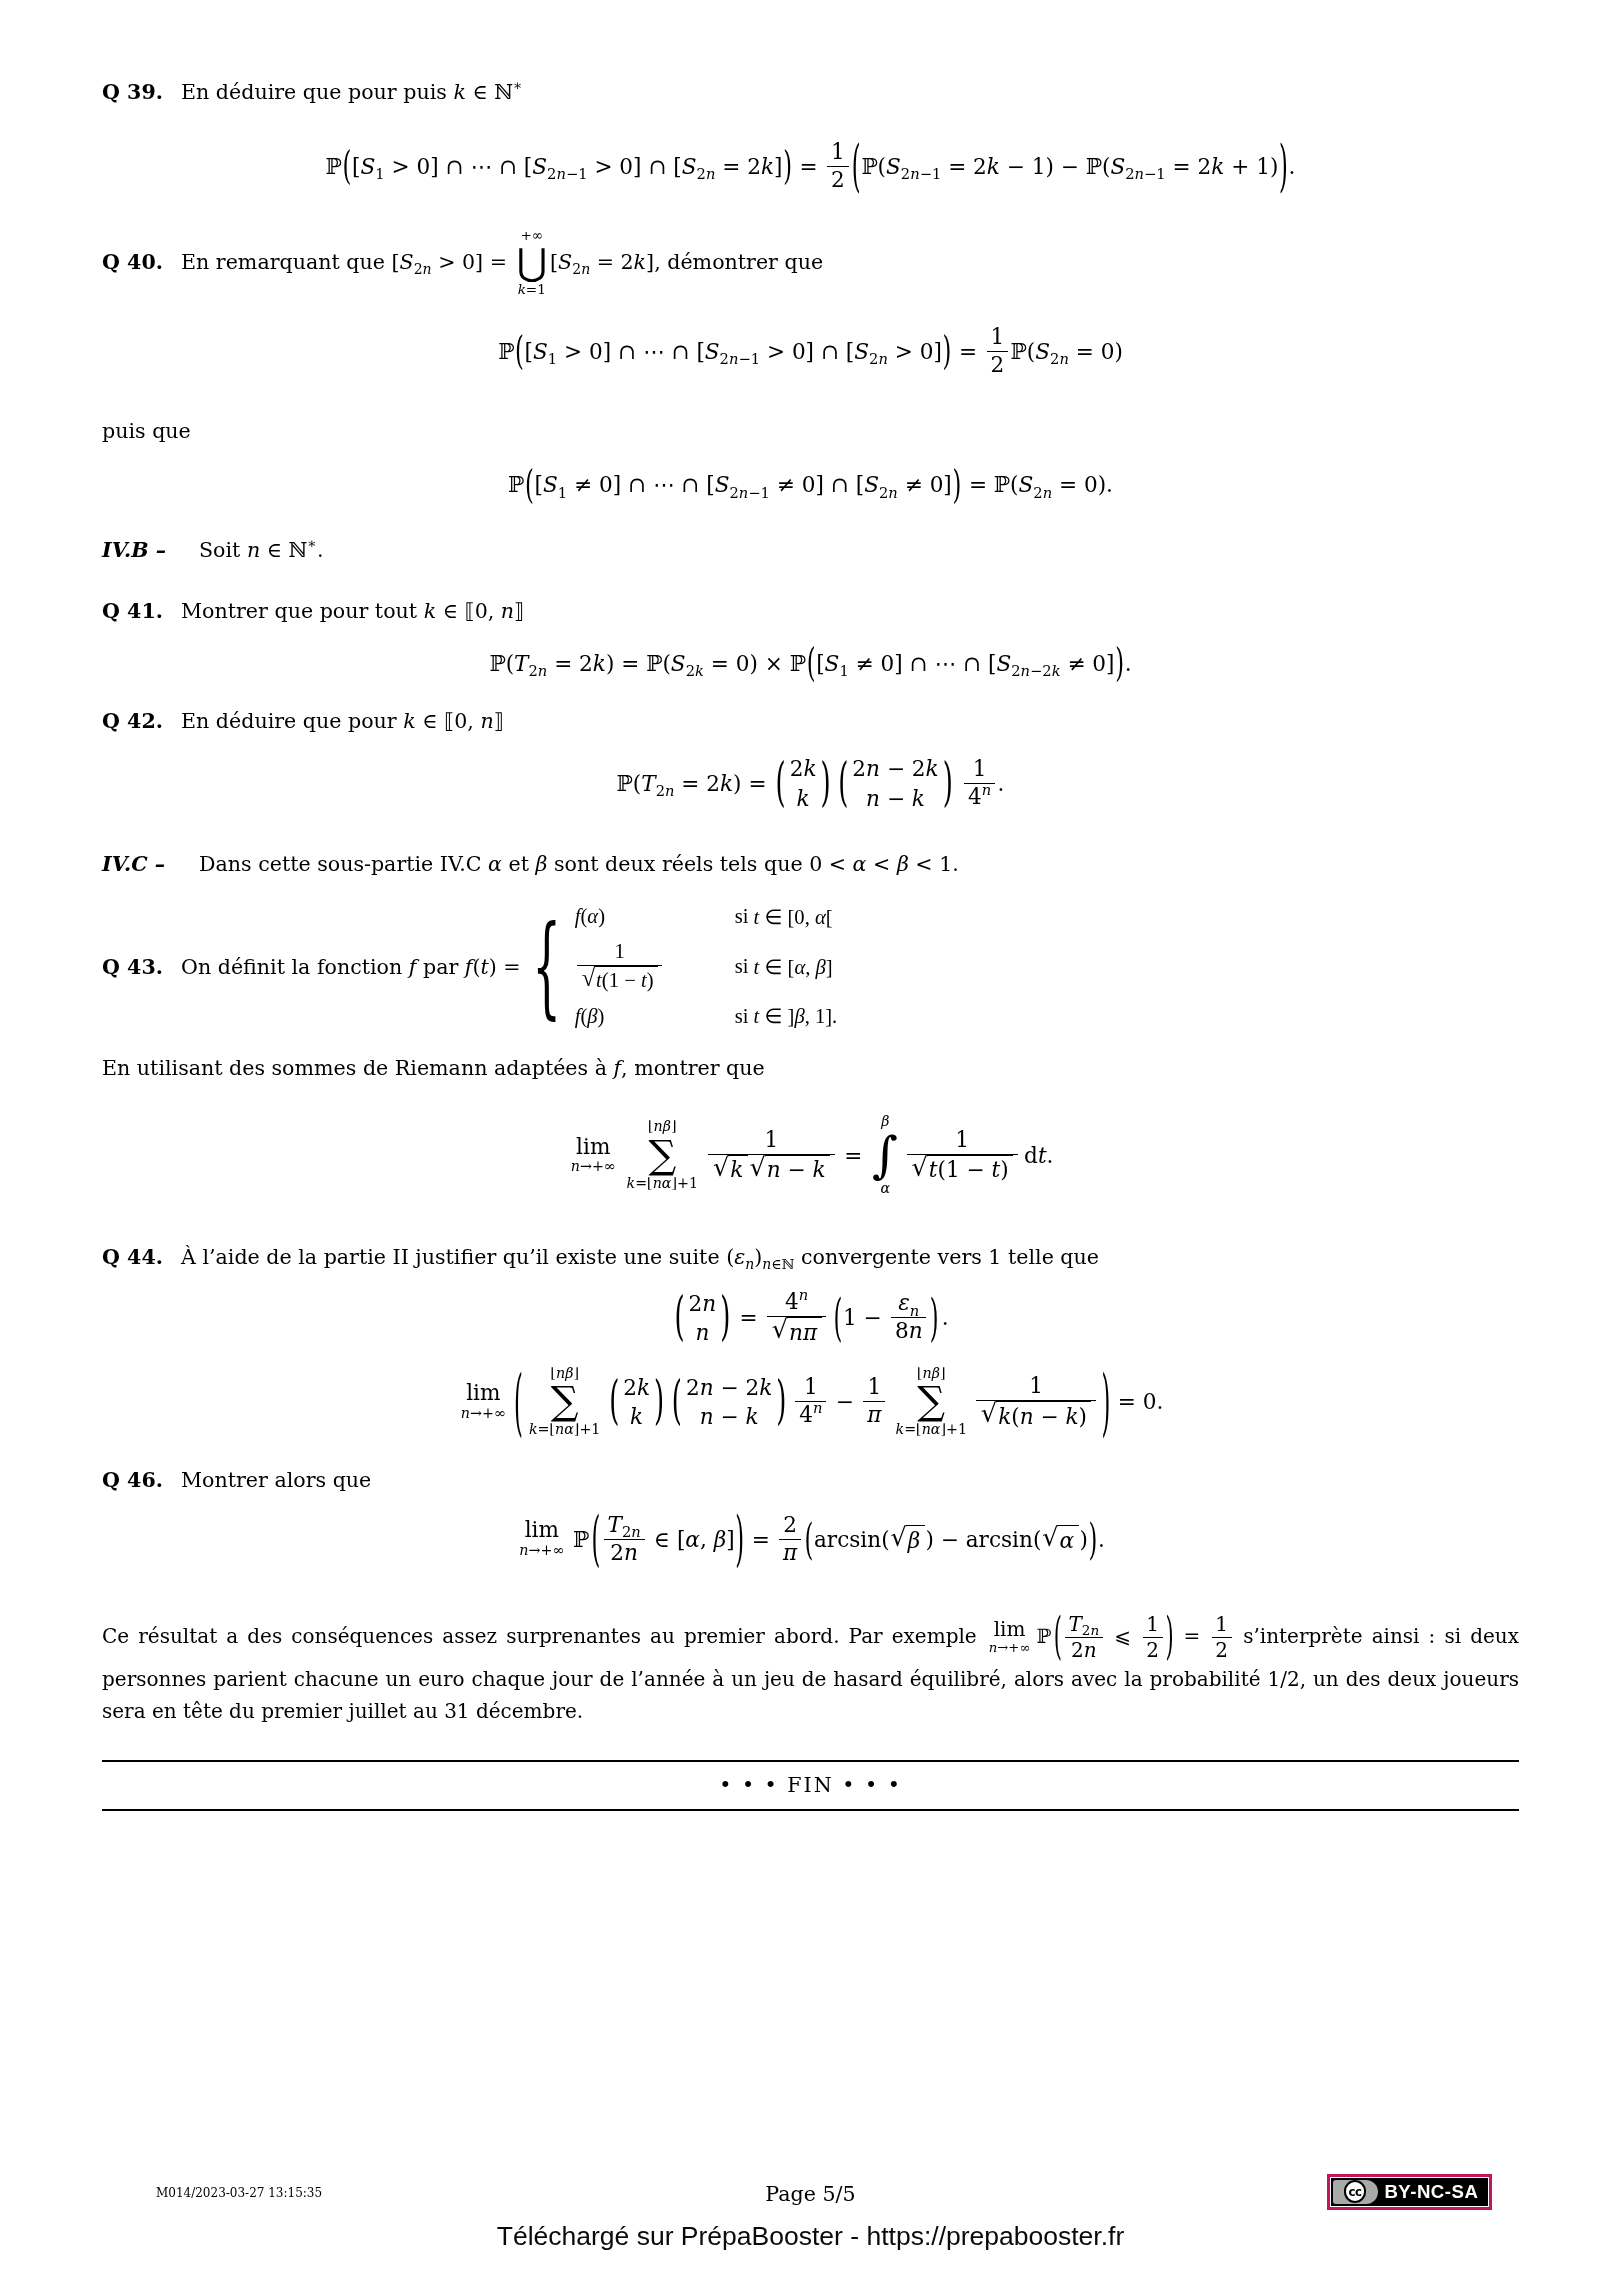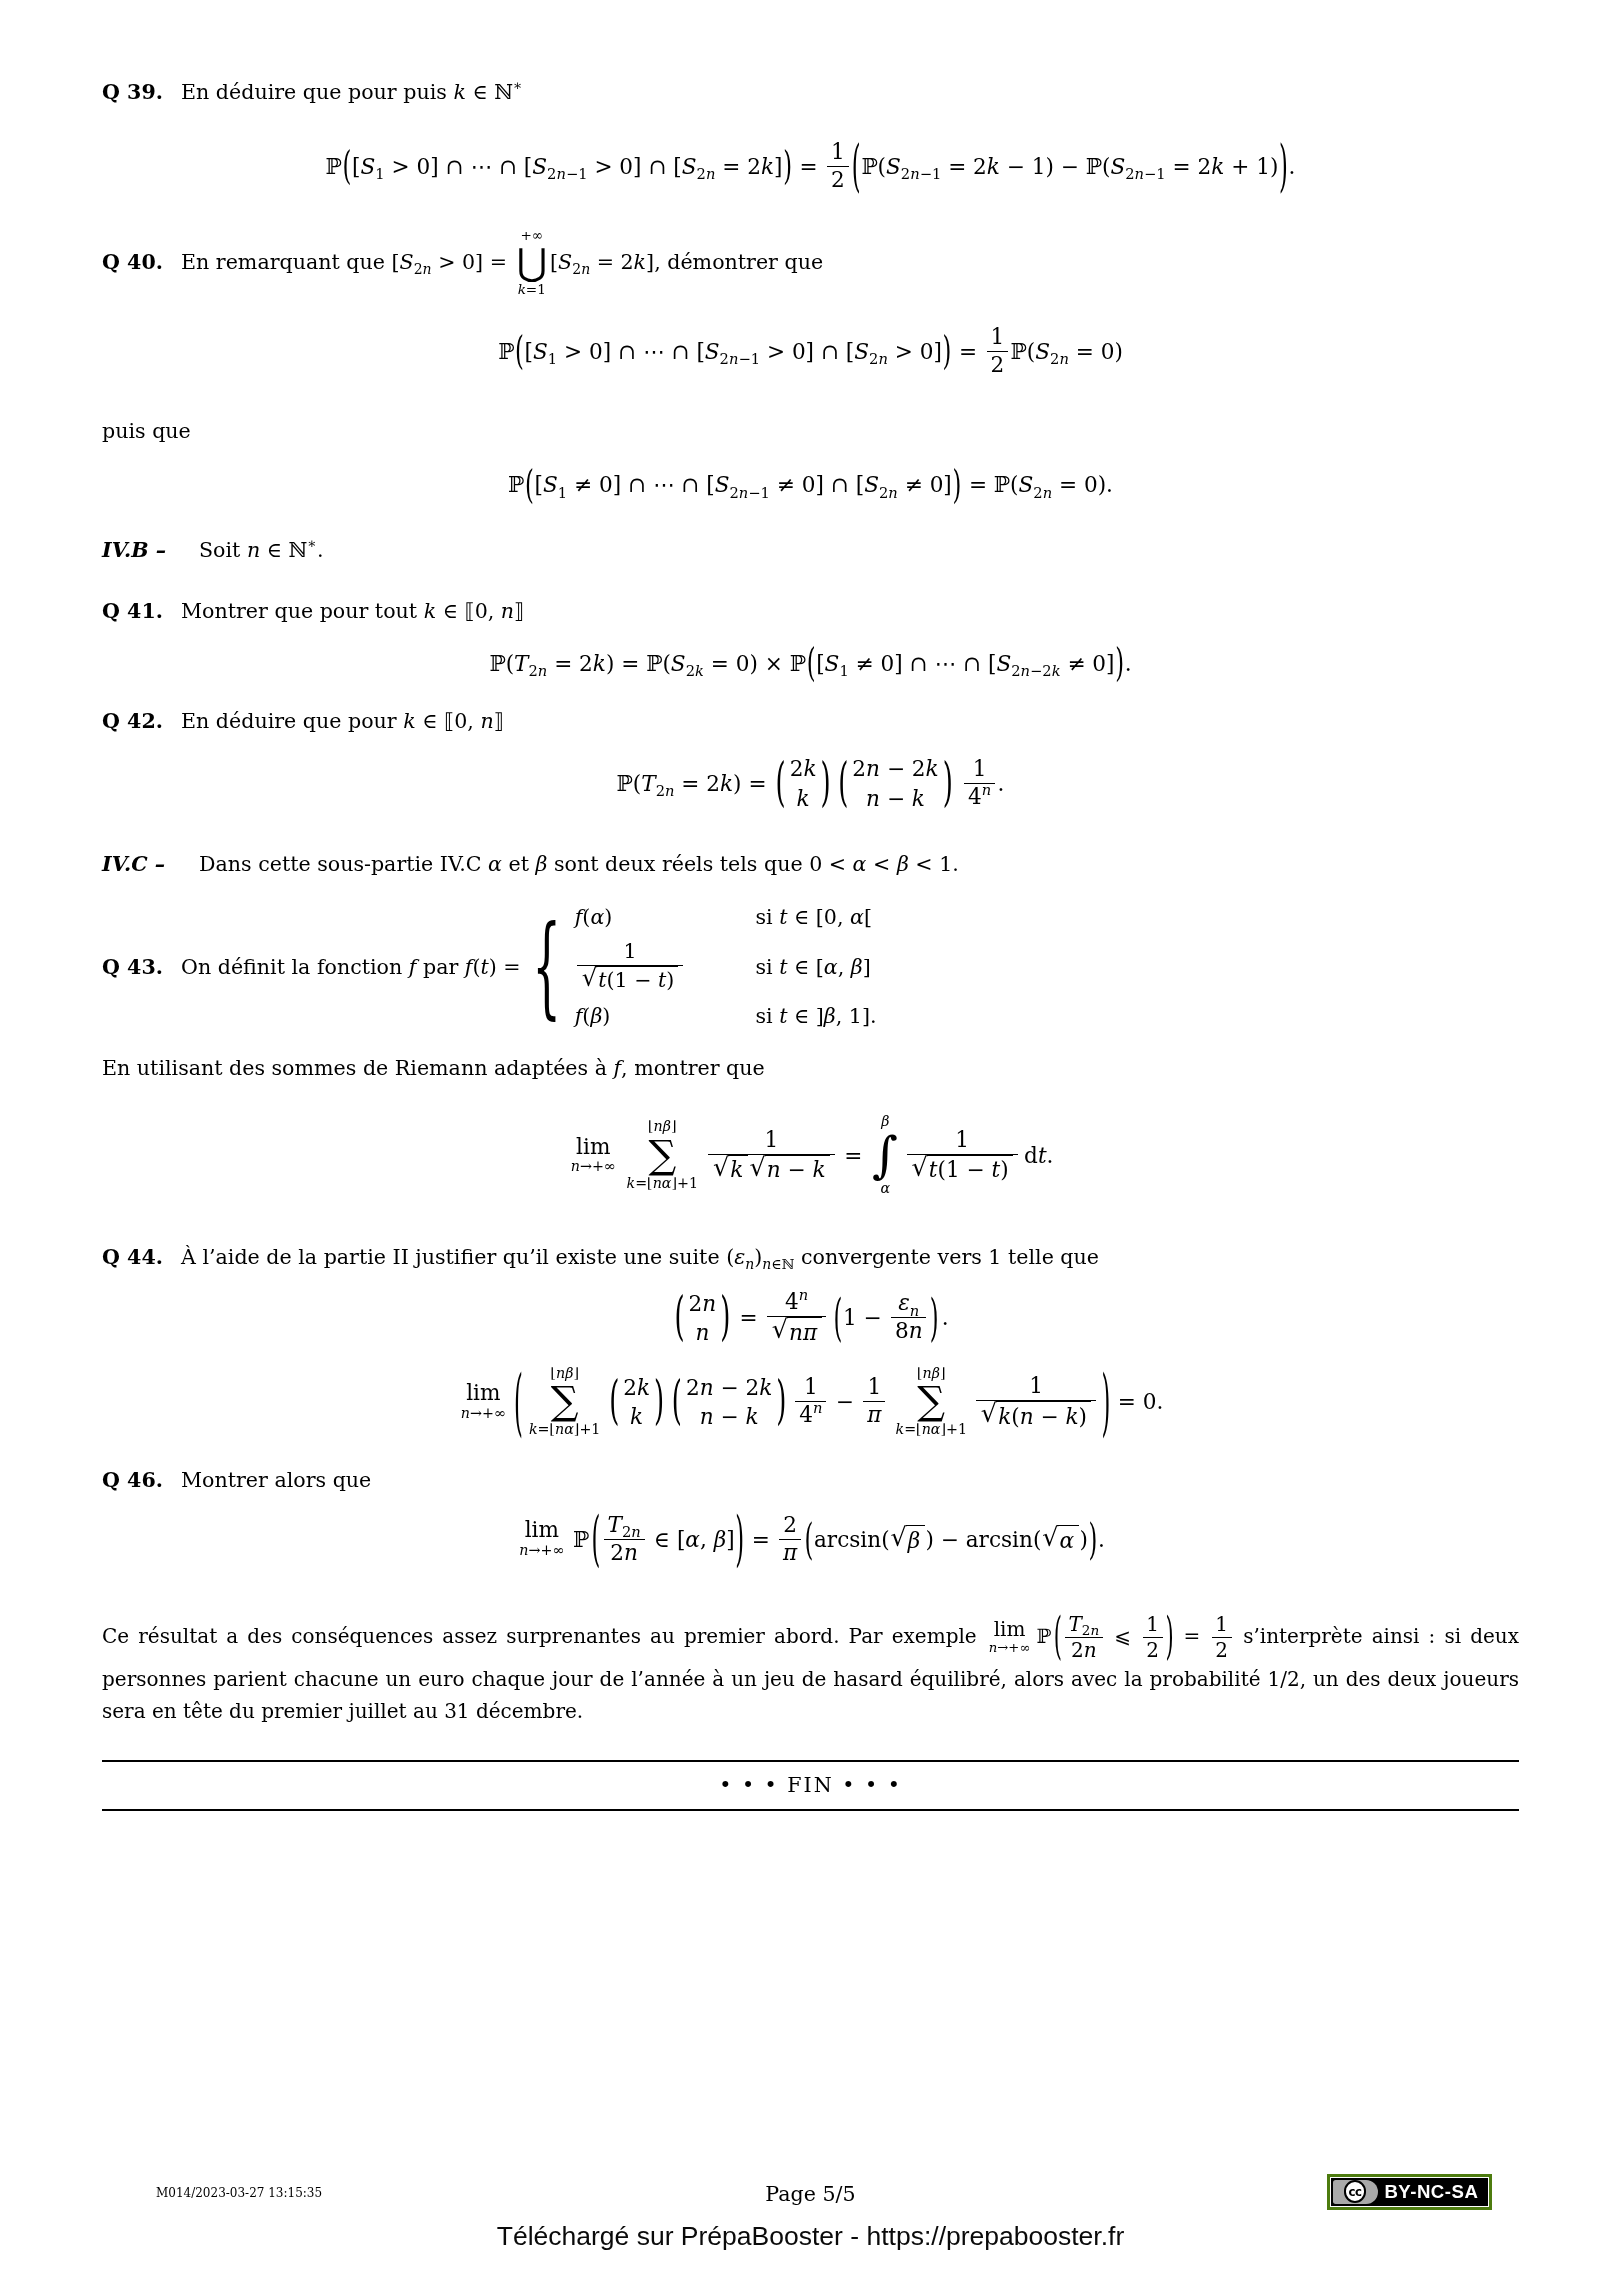--- a/index.html
+++ b/index.html
@@ -37,37 +37,37 @@
   .opchar { font-size:1.8em; line-height:1; font-style:normal; }
   .opchar.limw { font-size:1em; line-height:1.1; }
   .opchar.intg { font-size:2.3em; }
   .binom { display:inline-flex; align-items:center; vertical-align:middle; margin:0 0.08em; }
   .bdel { font-size:1.2em; line-height:1; transform:scaleY(2.05); padding:0 0.02em; }
   .bcol { display:inline-flex; flex-direction:column; align-items:center; padding:0 0.16em; }
   .brow { line-height:1.35; display:inline-flex; }
   .cases { display:inline-flex; align-items:center; vertical-align:middle; margin-left:0.25em; }
   .cbrace { font-size:2.2em; line-height:1; transform:scaleY(2.45); margin-right:0.3em; }
   .cgrid { display:inline-grid; grid-template-columns:auto auto; column-gap:3.4em; row-gap:0.5em;
-           align-items:center; justify-items:start; }
+           align-items:center; justify-items:start;font-family:Liberation Serif, serif; }
   .ccell { display:inline-flex; align-items:center; }
 
   
   .remark { text-align:justify; line-height:1.62; font-size:20px; margin:0; }
   .remark .frac,.remark .mop,.remark .mdel { vertical-align:middle; }
 
   
   .fin { }
   .fin .rule { border-top:2px solid #000; height:0; }
   .fin-text { text-align:center; font-size:20.6px; letter-spacing:2px; padding:10.8px 0 11.8px 0; }
 
   
   .footer { position:absolute; left:102px; right:102px; top:2174px; height:39px; }
   .doc-id { position:absolute; left:54px; top:11.8px; font-size:12px; }
   .page-num { position:absolute; left:0; right:0; top:7.8px; text-align:center; font-size:20.6px; }
-  .cc-badge { position:absolute; right:27.4px; top:0; display:inline-flex; background:#4d7c0f; padding:2.5px; }
+  .cc-badge { position:absolute; right:27.4px; top:0; display:inline-flex; background:#be185d; padding:2.5px; }
   .cc-frame { display:inline-flex; align-items:center; border:1.5px solid #fff; background:#000; padding:2px; }
   .cc-left { background:#a9a9a9; border-radius:2.9px 12.7px 12.7px 2.9px; width:45px; height:24.5px;
              display:flex; align-items:center; justify-content:center; }
   .cc-circle { background:#fff; border:2.2px solid #000; border-radius:50%; width:18.6px; height:18.6px;
                display:flex; align-items:center; justify-content:center;
                font:700 11.8px "DejaVu Sans",sans-serif; color:#000; letter-spacing:-0.5px; }
   .cc-label { color:#fff; font:700 18.6px "Liberation Sans","DejaVu Sans",sans-serif; letter-spacing:0.5px; padding:0 7.8px 0 6.9px;text-align:right; }
   .download-line { position:absolute; left:0; width:100%; top:2221px; text-align:center;
                    font-family:"Liberation Sans","DejaVu Sans",sans-serif; font-size:26.5px; color:#0a0a0a; }
 </style>

